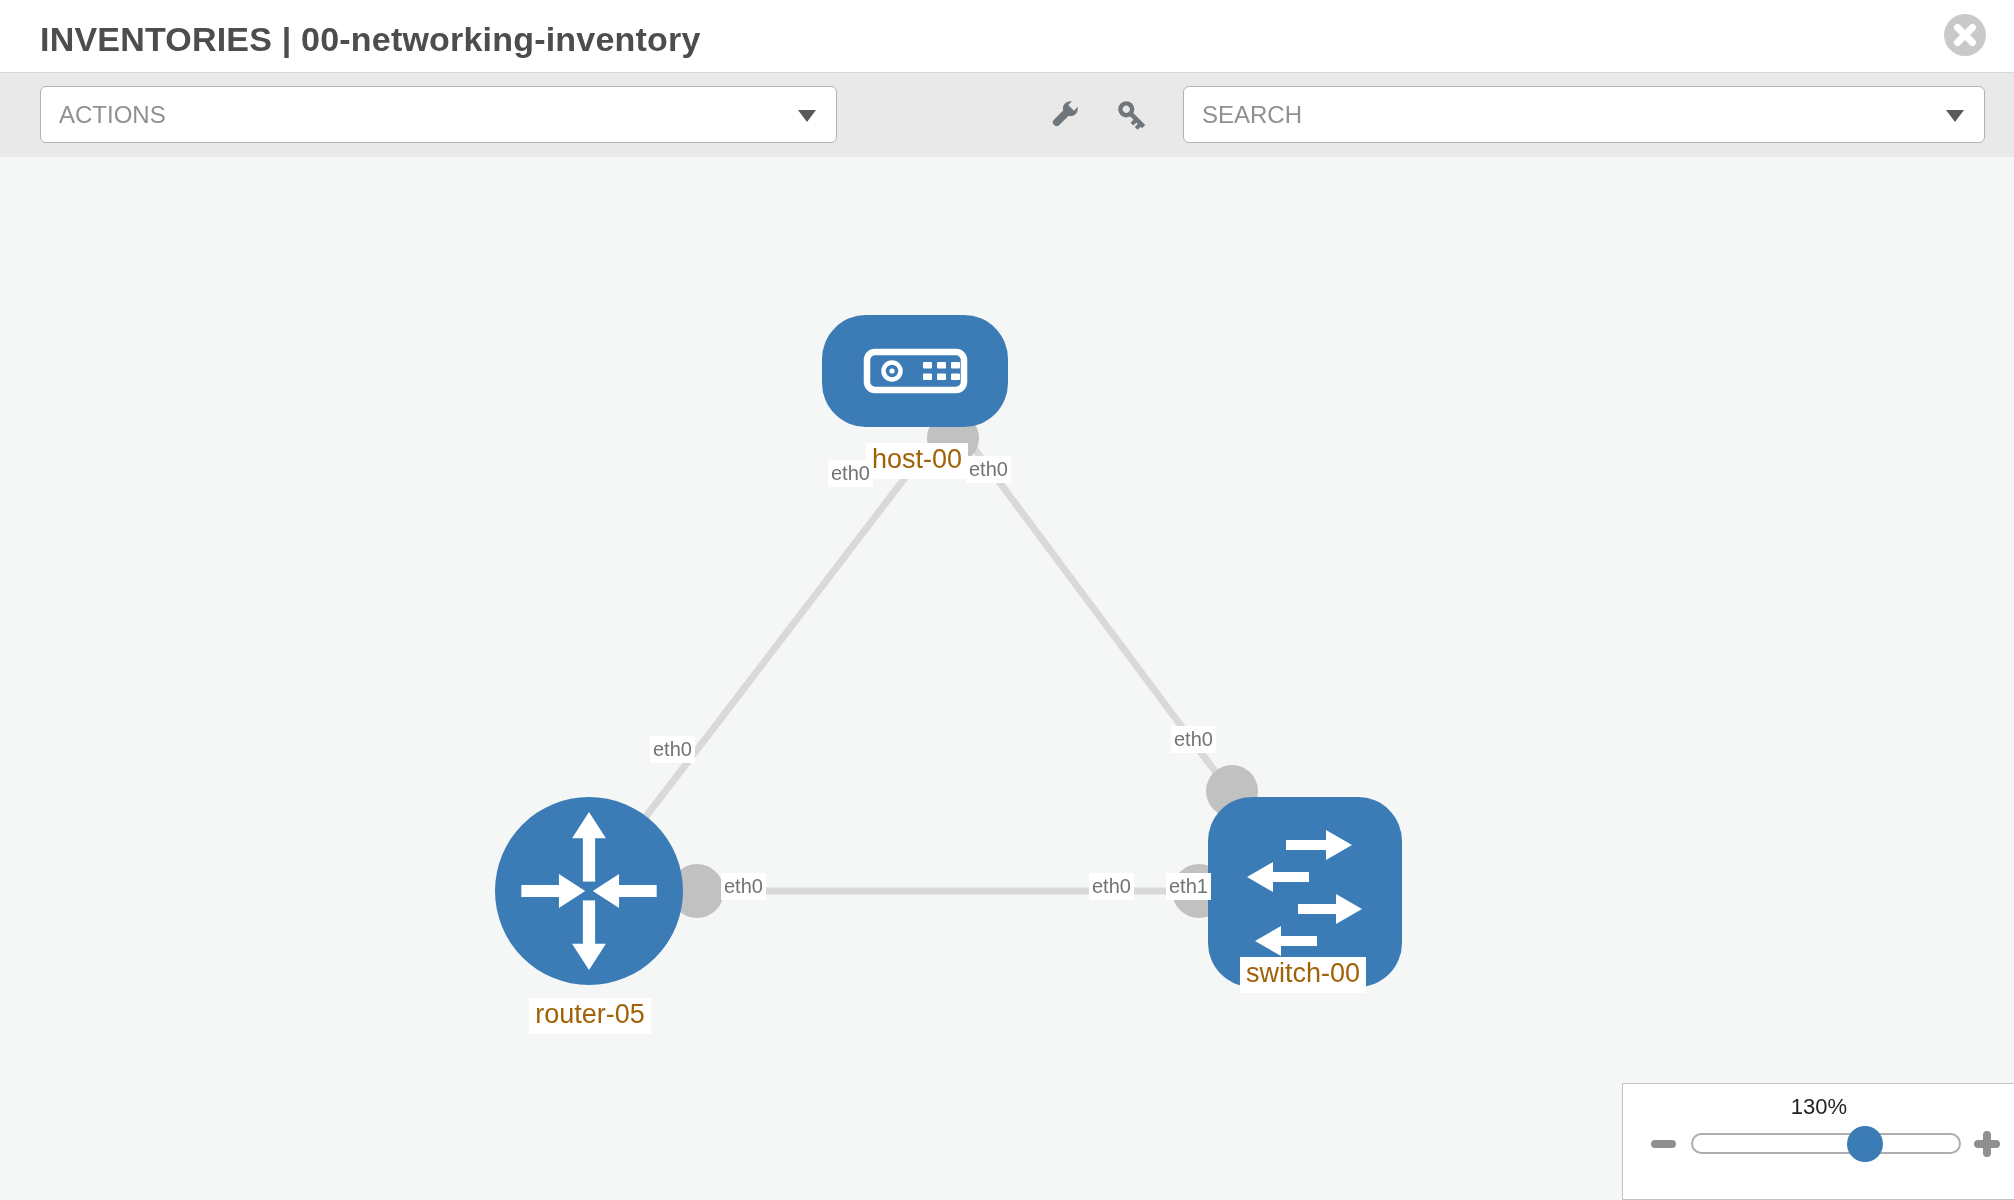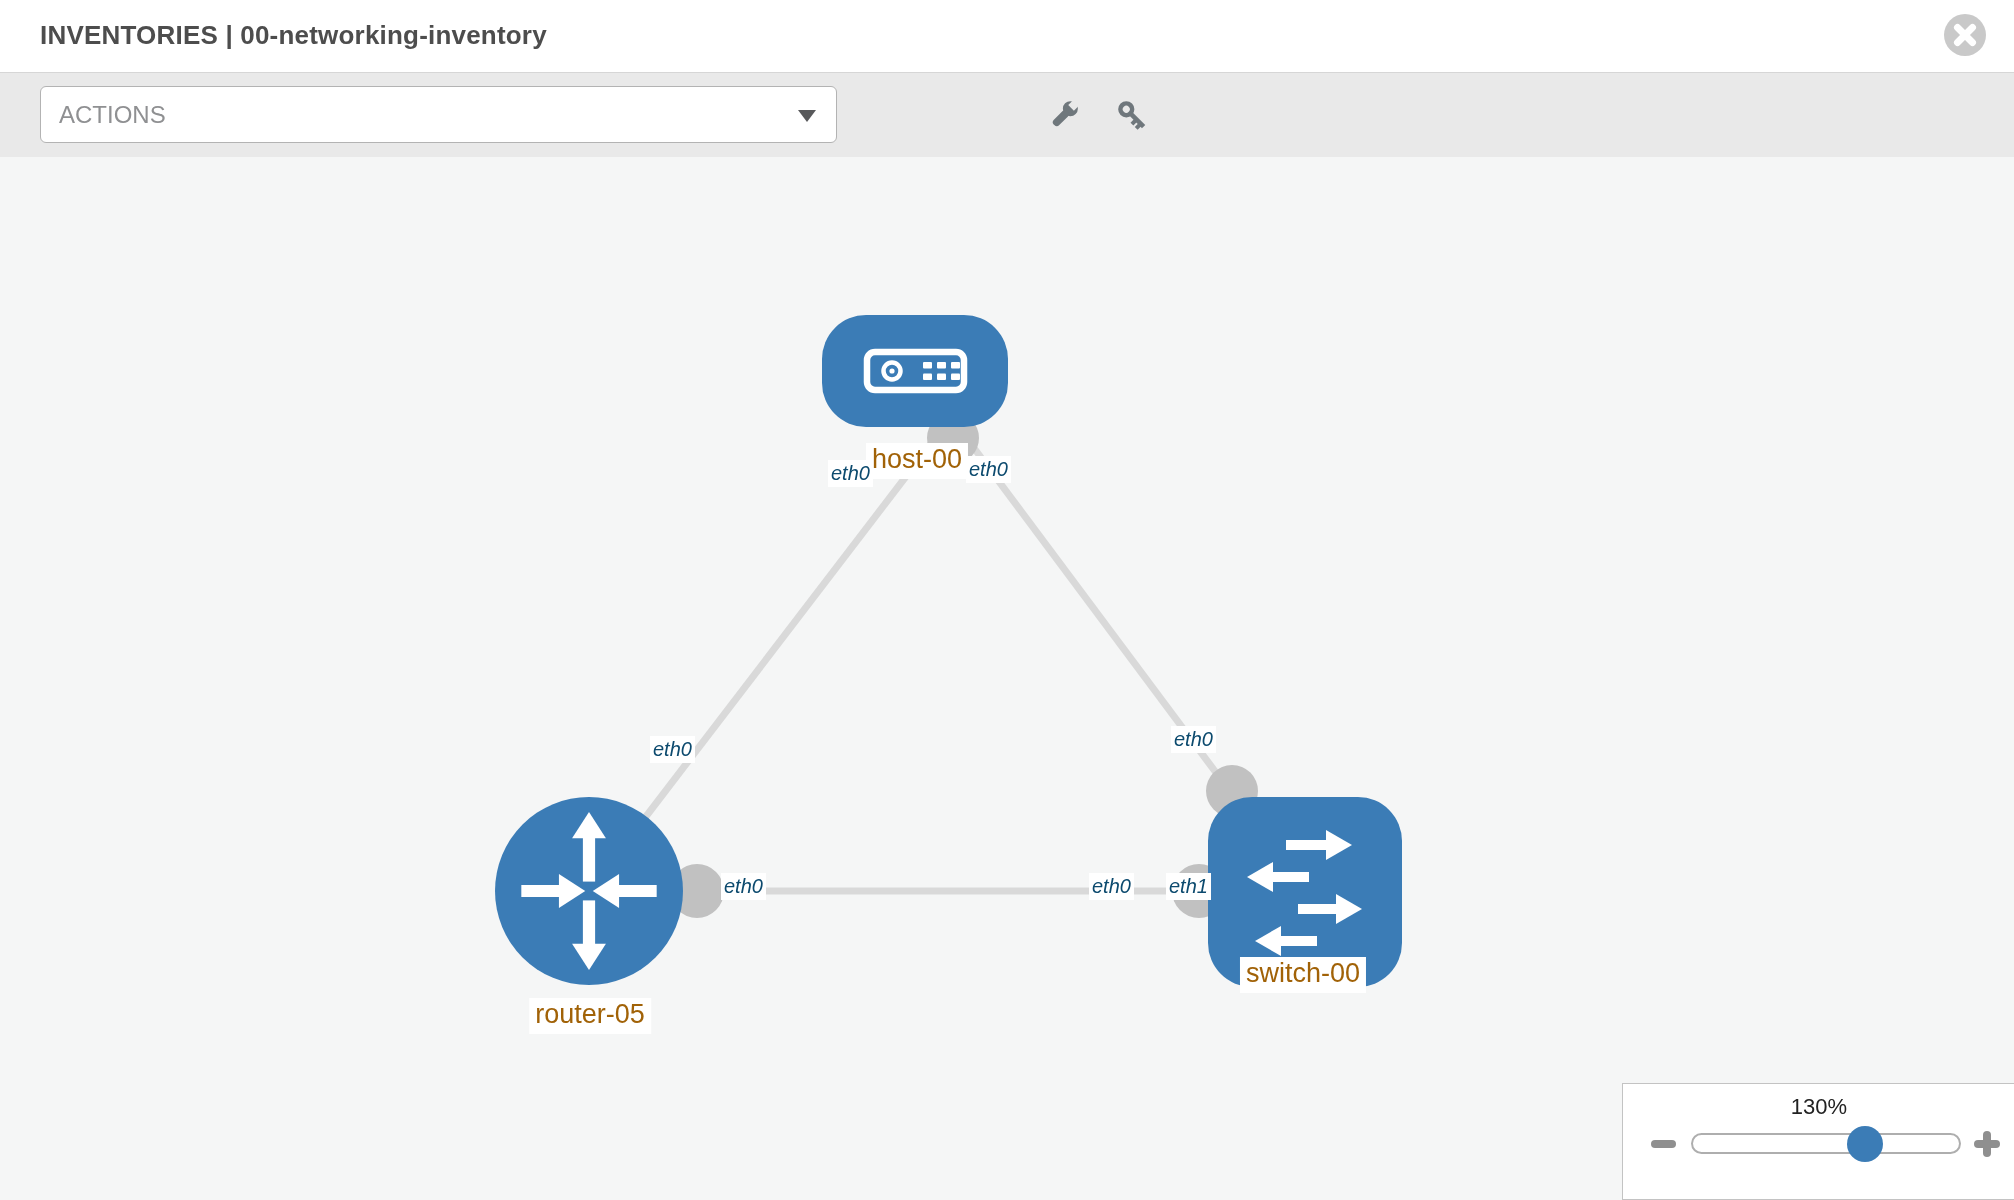--- a/index.html
+++ b/index.html
@@ -3,21 +3,21 @@
 <meta charset="utf-8">
 <style>
   * { margin:0; padding:0; box-sizing:border-box; }
   html,body { width:2014px; height:1200px; overflow:hidden; background:#fff;
               font-family:"Liberation Sans", sans-serif; }
 
   .panel { position:relative; width:2014px; height:1200px; }
 
   
   .hdr { position:absolute; top:0; left:0; width:2014px; height:72px; background:#ffffff; }
-  .hdr-title { position:absolute; left:40px; top:20px; font-size:26px; font-weight:bold;
+  .hdr-title { position:absolute; left:40px; top:20px; font-size:34px; font-weight:bold;
                color:#4d4d4d; letter-spacing:0.2px; }
   .close-btn { position:absolute; right:28px; top:14px; width:42px; height:42px; cursor:pointer; }
 
   
   .toolbar { position:absolute; top:72px; left:0; width:2014px; height:97px;
              background:#e9e9e9; border-top:1px solid #d6d6d6; border-bottom:2px solid #b7b7b7; }
   .select-box { position:absolute; top:13px; height:57px; background:#fff;
                 border:1px solid #b3b3b3; border-radius:6px; display:flex;
                 align-items:center; cursor:pointer; }
   .select-box .lbl { margin-left:18px; font-size:24px; color:#8f9092; }
@@ -36,22 +36,22 @@
 
   .node { position:absolute; background:#3b7cb6; display:flex; align-items:center;
           justify-content:center; cursor:pointer; z-index:2; }
   .node-host   { left:822px; top:158px; width:186px; height:112px; border-radius:44px; }
   .node-router { left:495px; top:640px; width:188px; height:188px; border-radius:50%; }
   .node-switch { left:1208px; top:640px; width:194px; height:190px; border-radius:44px; }
 
   .node-label { position:absolute; z-index:3; background:#ffffff; color:#a16207;
                 font-size:27px; padding:1px 6px 4px 6px; white-space:nowrap;
                 transform:translateX(-50%); }
-  .if-label { position:absolute; z-index:3; background:#ffffff; color:#0c4a6e;
-              font-size:20px; padding:2px 3px; white-space:nowrap; line-height:1.15;font-style:italic; }
+  .if-label { position:absolute; z-index:3; background:#ffffff; color:#737373;
+              font-size:20px; padding:2px 3px; white-space:nowrap; line-height:1.15; }
   .if-top { z-index:4; }
 
   
   .zoom-panel { position:absolute; left:1622px; top:926px; width:428px; height:117px;
                 background:#ffffff; border:1px solid #c3c3c3; }
   .zoom-level { position:absolute; top:10px; left:0; width:392px; text-align:center;
                 font-size:22px; color:#222; }
   .zoom-minus { position:absolute; left:28px; top:56px; width:25px; height:8px;
                 border-radius:4px; background:#8f8f8f; cursor:pointer; }
   .zoom-track { position:absolute; left:68px; top:49px; width:270px; height:21px;
@@ -99,20 +99,24 @@
       <svg width="38" height="38" viewBox="0 0 38 38">
         <g transform="rotate(-45 19 19)" stroke="#6f777c" fill="none">
           <circle cx="19" cy="9.5" r="5.8" stroke-width="4.6"></circle>
           <line x1="19" y1="15.3" x2="19" y2="34" stroke-width="4.6"></line>
           <line x1="19" y1="24" x2="12.5" y2="24" stroke-width="4"></line>
           <line x1="19" y1="30" x2="12.5" y2="30" stroke-width="4"></line>
         </g>
       </svg>
     </div>
 
+    <div class="select-box sel-search">
+      <span class="lbl">SEARCH</span>
+      <span class="caret"></span>
+    </div>
   </div>
 
   <div class="canvas">
 
     <svg class="graph" width="2014" height="1043" viewBox="0 0 2014 1043">
       <line x1="940" y1="275" x2="589" y2="734" stroke="#d9d9d9" stroke-width="7"></line>
       <line x1="962" y1="275" x2="1305" y2="735" stroke="#d9d9d9" stroke-width="7"></line>
       <line x1="589" y1="734" x2="1305" y2="734" stroke="#d9d9d9" stroke-width="7"></line>
 
       <circle cx="953" cy="281" r="26" fill="#c1c1c1"></circle>

